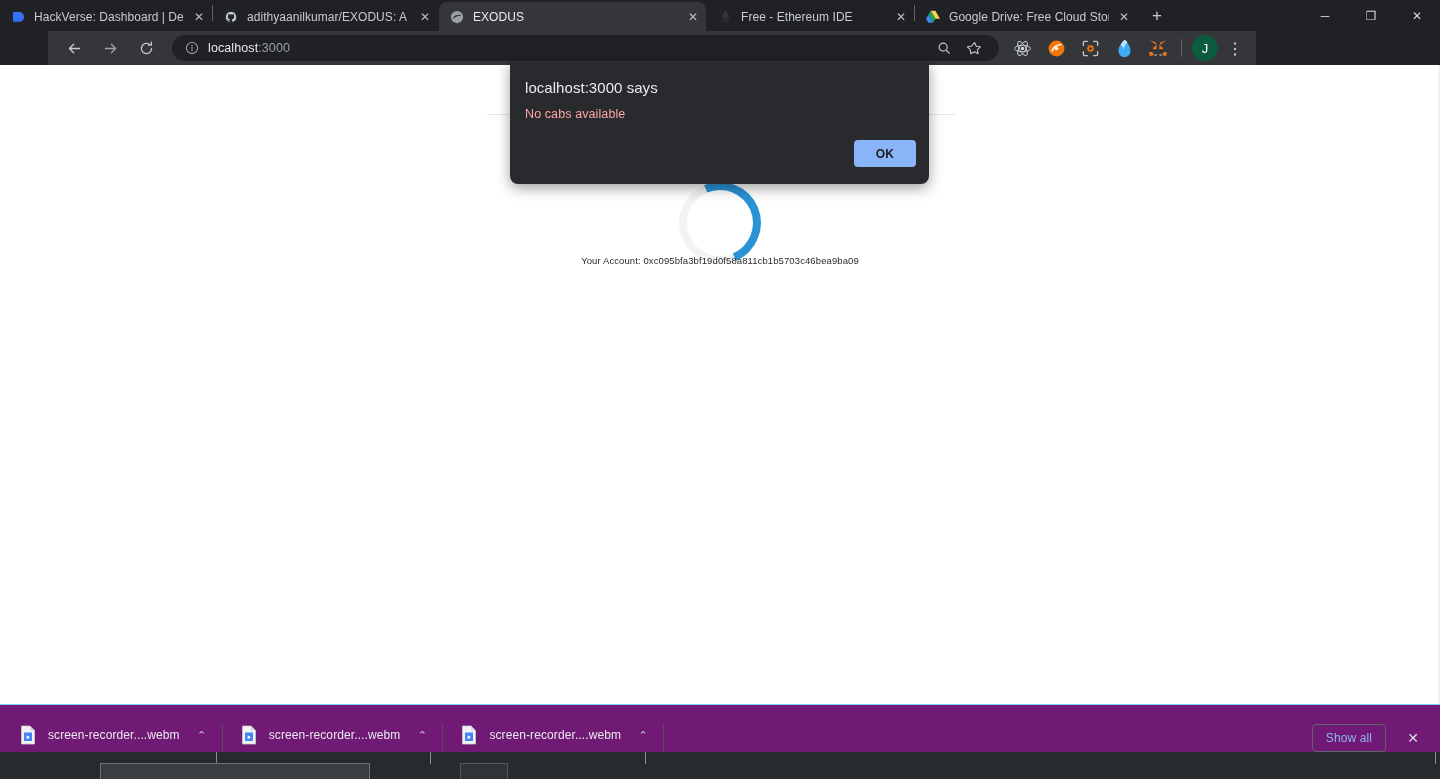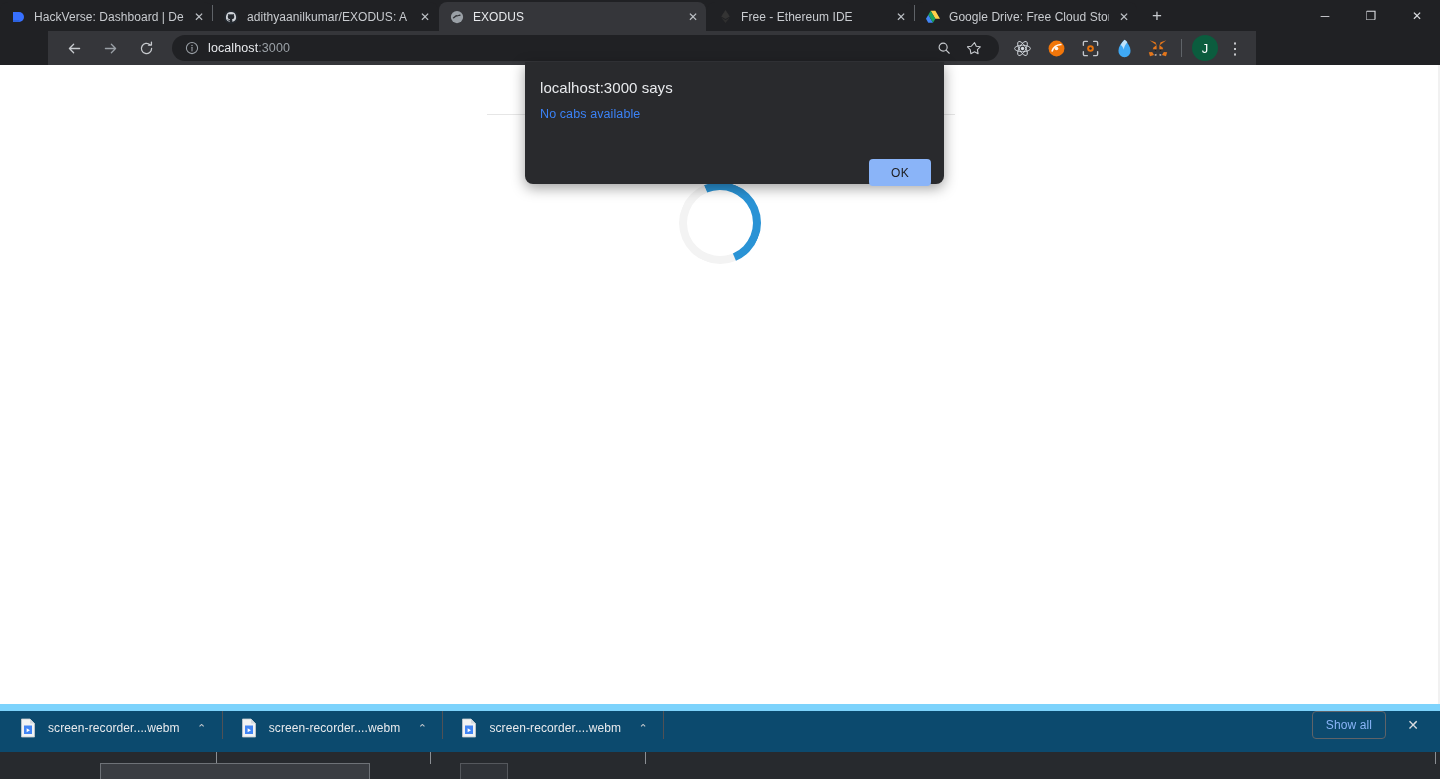--- a/index.html
+++ b/index.html
@@ -282,21 +282,21 @@
   .vp-scroll {
     position: absolute;
     top: 0; right: 0;
     width: 2px; height: 666px;
     background: #f1f1f1;
   }
 
   
   .dialog-overlay {
     position: absolute;
-    top: 65px; left: 15px;
+    top: 65px; left: 0;
     width: 1284px;
     height: 666px;
     pointer-events: none;
   }
 
   .jsdialog {
     position: absolute;
     top: -3px;
     left: 510px;
     width: 419px;
@@ -313,52 +313,51 @@
     left: 15px;
     font-size: 15px;
     color: #e8eaed;
     letter-spacing: 0.05px;
   }
   .jsd-msg {
     position: absolute;
     top: 45px;
     left: 15px;
     font-size: 12.5px;
-    color: #3b82f6;
+    color: #fca5a5;
     letter-spacing: 0.1px;
   }
   .jsd-ok {
     position: absolute;
     top: 78px;
     right: 13px;
     width: 62px;
     height: 27px;
     background: #8ab4f8;
     color: #202124;
     border: none;
     border-radius: 4px;
     font-size: 12px;
-    font-weight: 400;
+    font-weight: 700;
     font-family: "Liberation Sans", sans-serif;
     letter-spacing: 0.3px;
     cursor: pointer;
-    margin-top: 19px;
   }
 
   
   .shelf {
     position: absolute;
     bottom: 27px;
     left: 0;
     width: 1440px;
     height: 48px;
-    background: #0c4a6e;
-    border-top: 7px solid #7dd3fc;
-    display: flex;
-    align-items: flex-start;
+    background: #701a75;
+    border-top: 1px solid #7dd3fc;
+    display: flex;
+    align-items: flex-end;
     padding: 0 8px;
   }
 
   .dl-item {
     display: flex;
     align-items: center;
     height: 34px;
     padding: 0 6px 0 12px;
     border-radius: 4px;
     flex: 0 0 auto;
@@ -644,20 +643,24 @@
   </div>
 
   <div class="viewport">
     <div class="page-content">
       <div class="faint-rule"></div>
 
       <div class="spinner-wrap">
         <div class="spinner-ring"></div>
       </div>
 
+      <div class="account-line">
+        <span class="acct-label">Your Account:</span>
+        <span class="acct-addr">0xc095bfa3bf19d0f58a811cb1b5703c46bea9ba09</span>
+      </div>
     </div>
     <div class="vp-scroll"></div>
   </div>
 
   <div class="dialog-overlay">
     <div class="jsdialog">
       <div class="jsd-title">localhost:3000 says</div>
       <div class="jsd-msg">No cabs available</div>
       <button class="jsd-ok">OK</button>
     </div>

